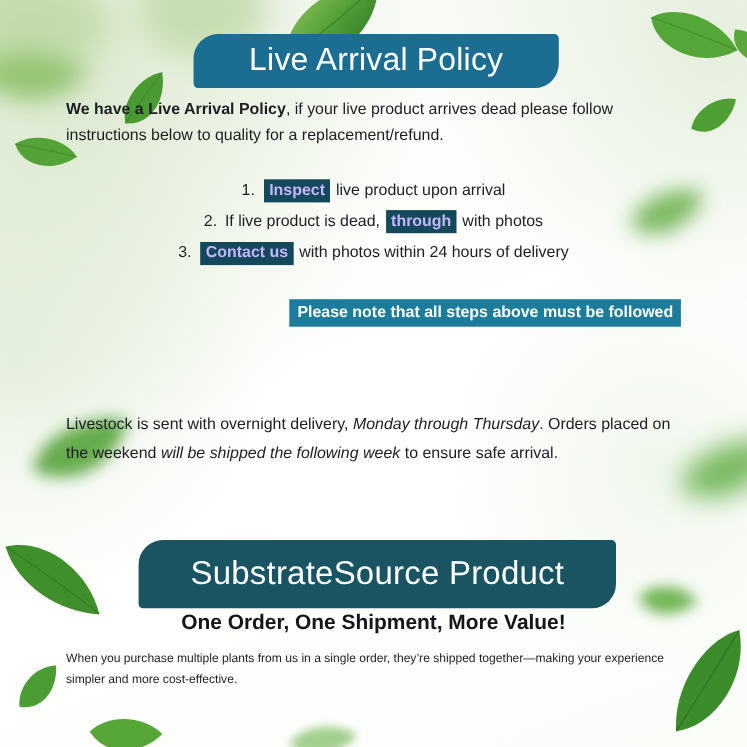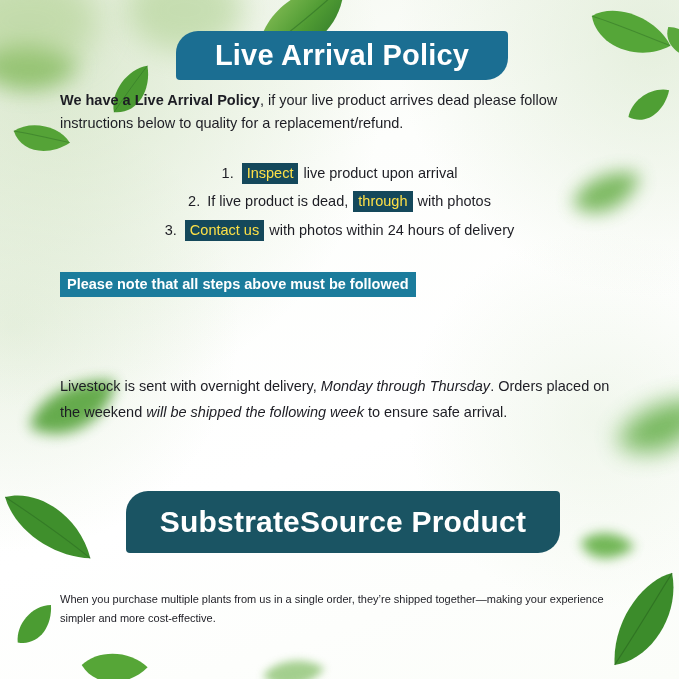--- a/index.html
+++ b/index.html
@@ -49,21 +49,21 @@
   .banner {
     position: absolute;
     display: flex;
     align-items: center;
     justify-content: center;
     border-radius: 22px 4px 22px 4px;
     box-sizing: border-box;
   }
   .banner-text {
     color: #ffffff;
-    font-weight: bold;
+    font-weight: normal;
     letter-spacing: 0.2px;
     white-space: nowrap;
     line-height: 1;
   }
 
   #banner-live {
     left: 176px;
     top: 31px;
     width: 332px;
     height: 49px;
@@ -106,33 +106,33 @@
   }
   .step {
     text-align: center;
     line-height: 1.2;
     margin-bottom: 11px;
     white-space: nowrap;
   }
   .step-num { margin-right: 3px; }
   .hl-dark {
     background: #14485b;
-    color: #fde047;
-    font-weight: normal;
+    color: #c4b5fd;
+    font-weight: bold;
     padding: 2px 5px 3px 5px;
     margin: 0 1px;
   }
 
   
   #note {
     position: absolute;
     left: 60px;
     top: 272px;
     width: 559px;
-    text-align: left;
+    text-align: right;
     font-size: 14.5px;
   }
   .note-line {
     display: inline-block;
     background: #1b7c9c;
     color: #ffffff;
     font-weight: bold;
     padding: 3px 7px 4px 7px;
     line-height: 1.25;
     margin-bottom: 5px;
@@ -337,17 +337,18 @@
     </div>
 
     <div class="para" id="livestock-para">
       <span>Livestock is sent with overnight delivery, </span><span class="em">Monday through Thursday</span><span>. Orders placed on the weekend </span><span class="em">will be shipped the following week</span><span> to ensure safe arrival.</span>
     </div>
 
     <div class="banner" id="banner-product">
       <span class="banner-text">SubstrateSource Product</span>
     </div>
 
+    <div id="tagline">One Order, One Shipment, More Value!</div>
 
     <div class="para" id="closing-para">When you purchase multiple plants from us in a single order, they’re shipped together—making your experience simpler and more cost-effective.</div>
 
   </div>
 </div>
 
 </body></html>

